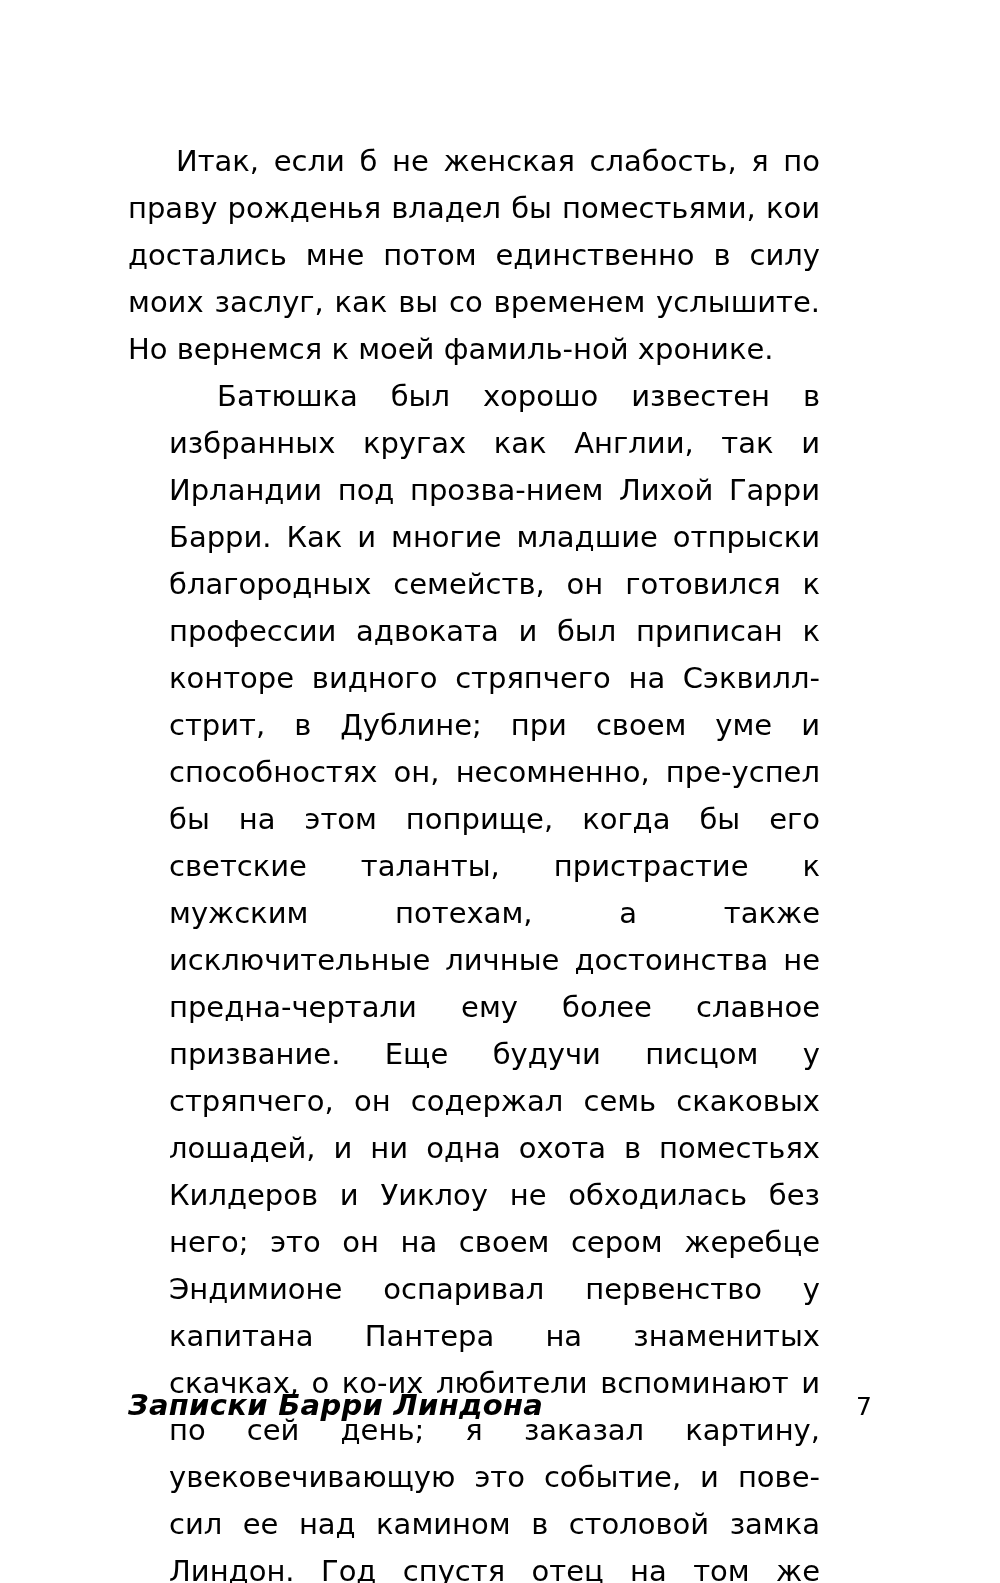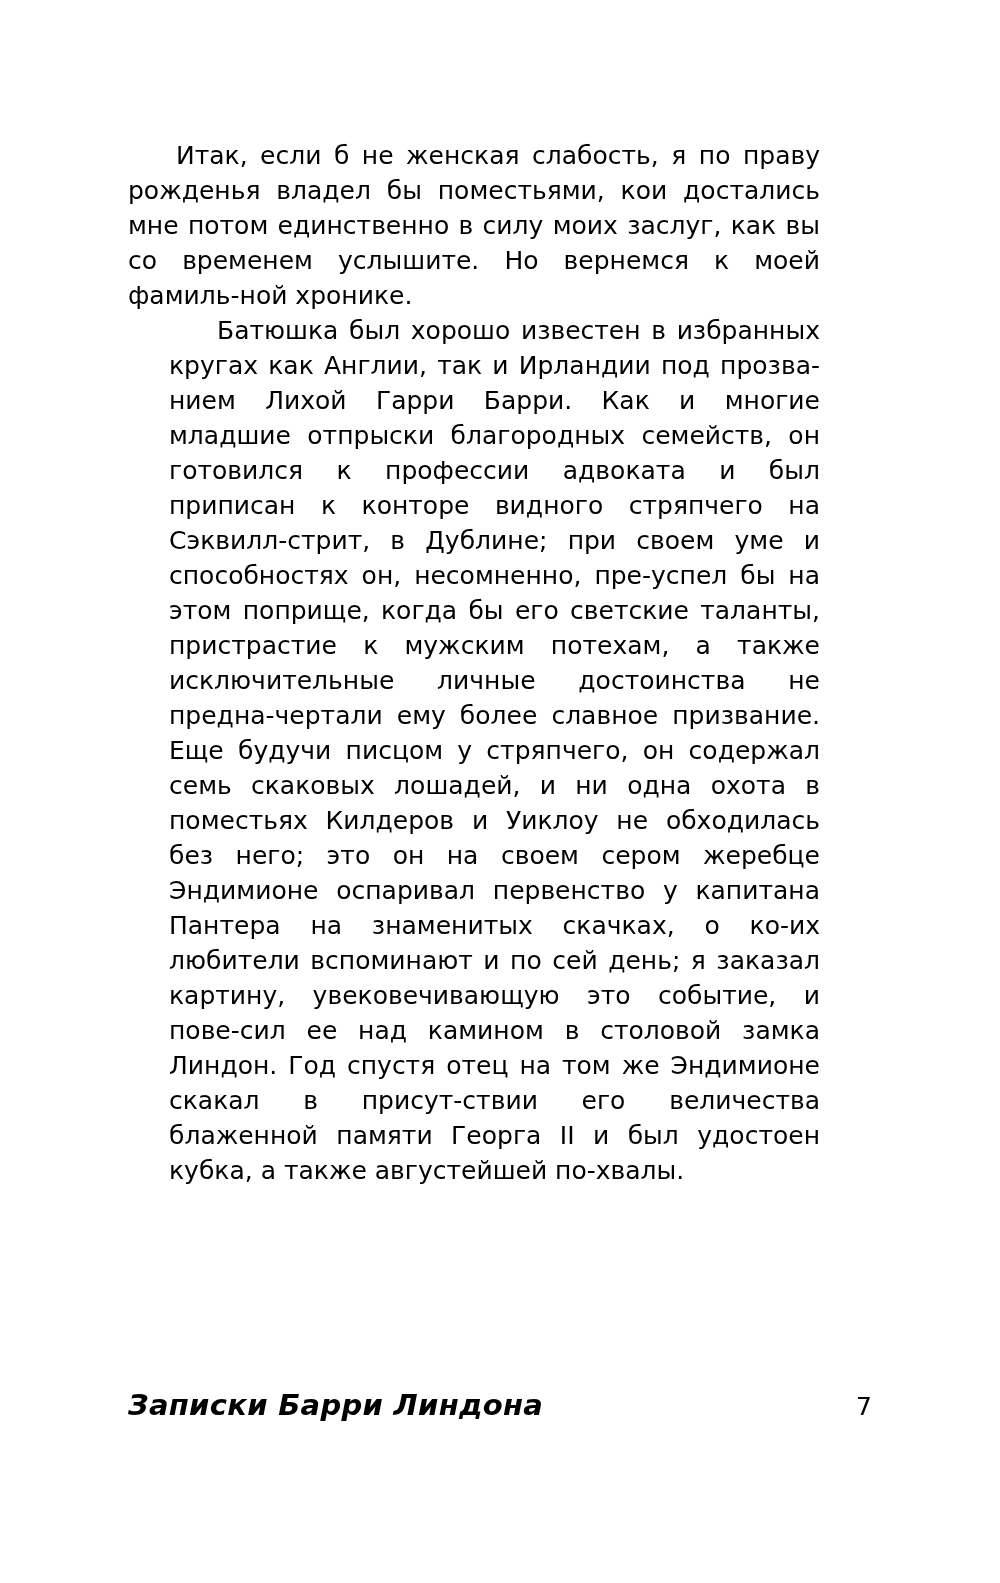--- a/index.html
+++ b/index.html
@@ -21,22 +21,22 @@
     box-sizing: border-box;
   }
   .text-column {
     position: absolute;
     left: 128px;
     top: 138px;
     width: 692px;
   }
   .para {
     margin: 0;
-    font-size: 25px;
-    line-height: 35px;
+    font-size: 29px;
+    line-height: 47px;
     text-align: justify;
     text-justify: inter-word;
     hyphens: manual;
     -webkit-hyphens: manual;
     text-indent: 48px;
     letter-spacing: 0px;
     word-spacing: 0px;
   }
   .para.first {
     text-indent: 48px;

